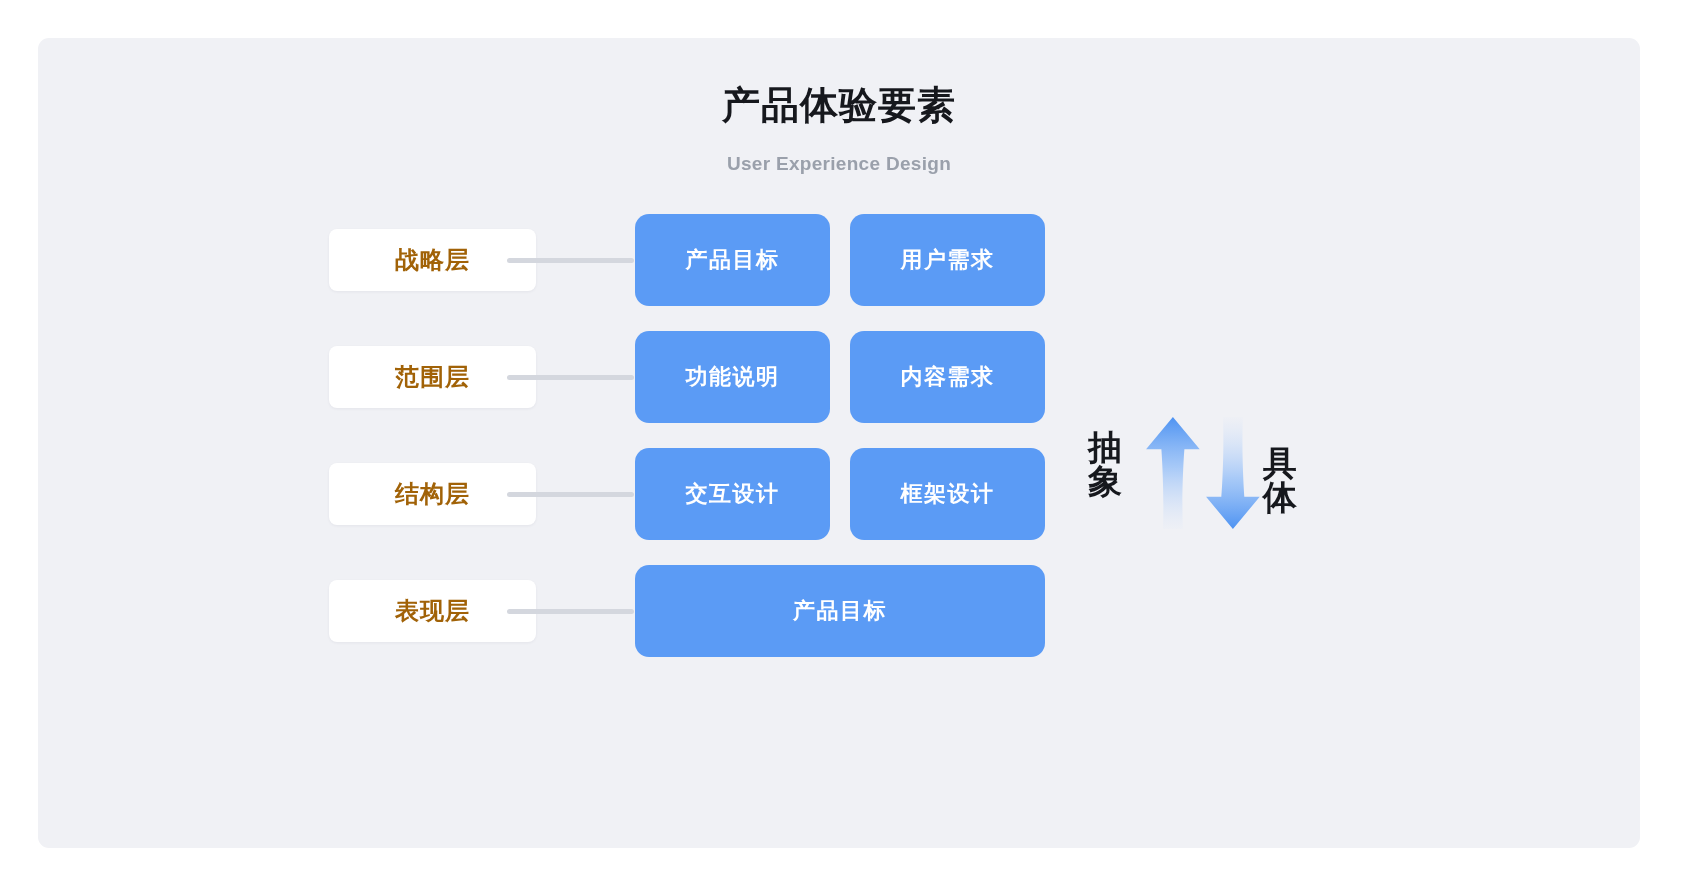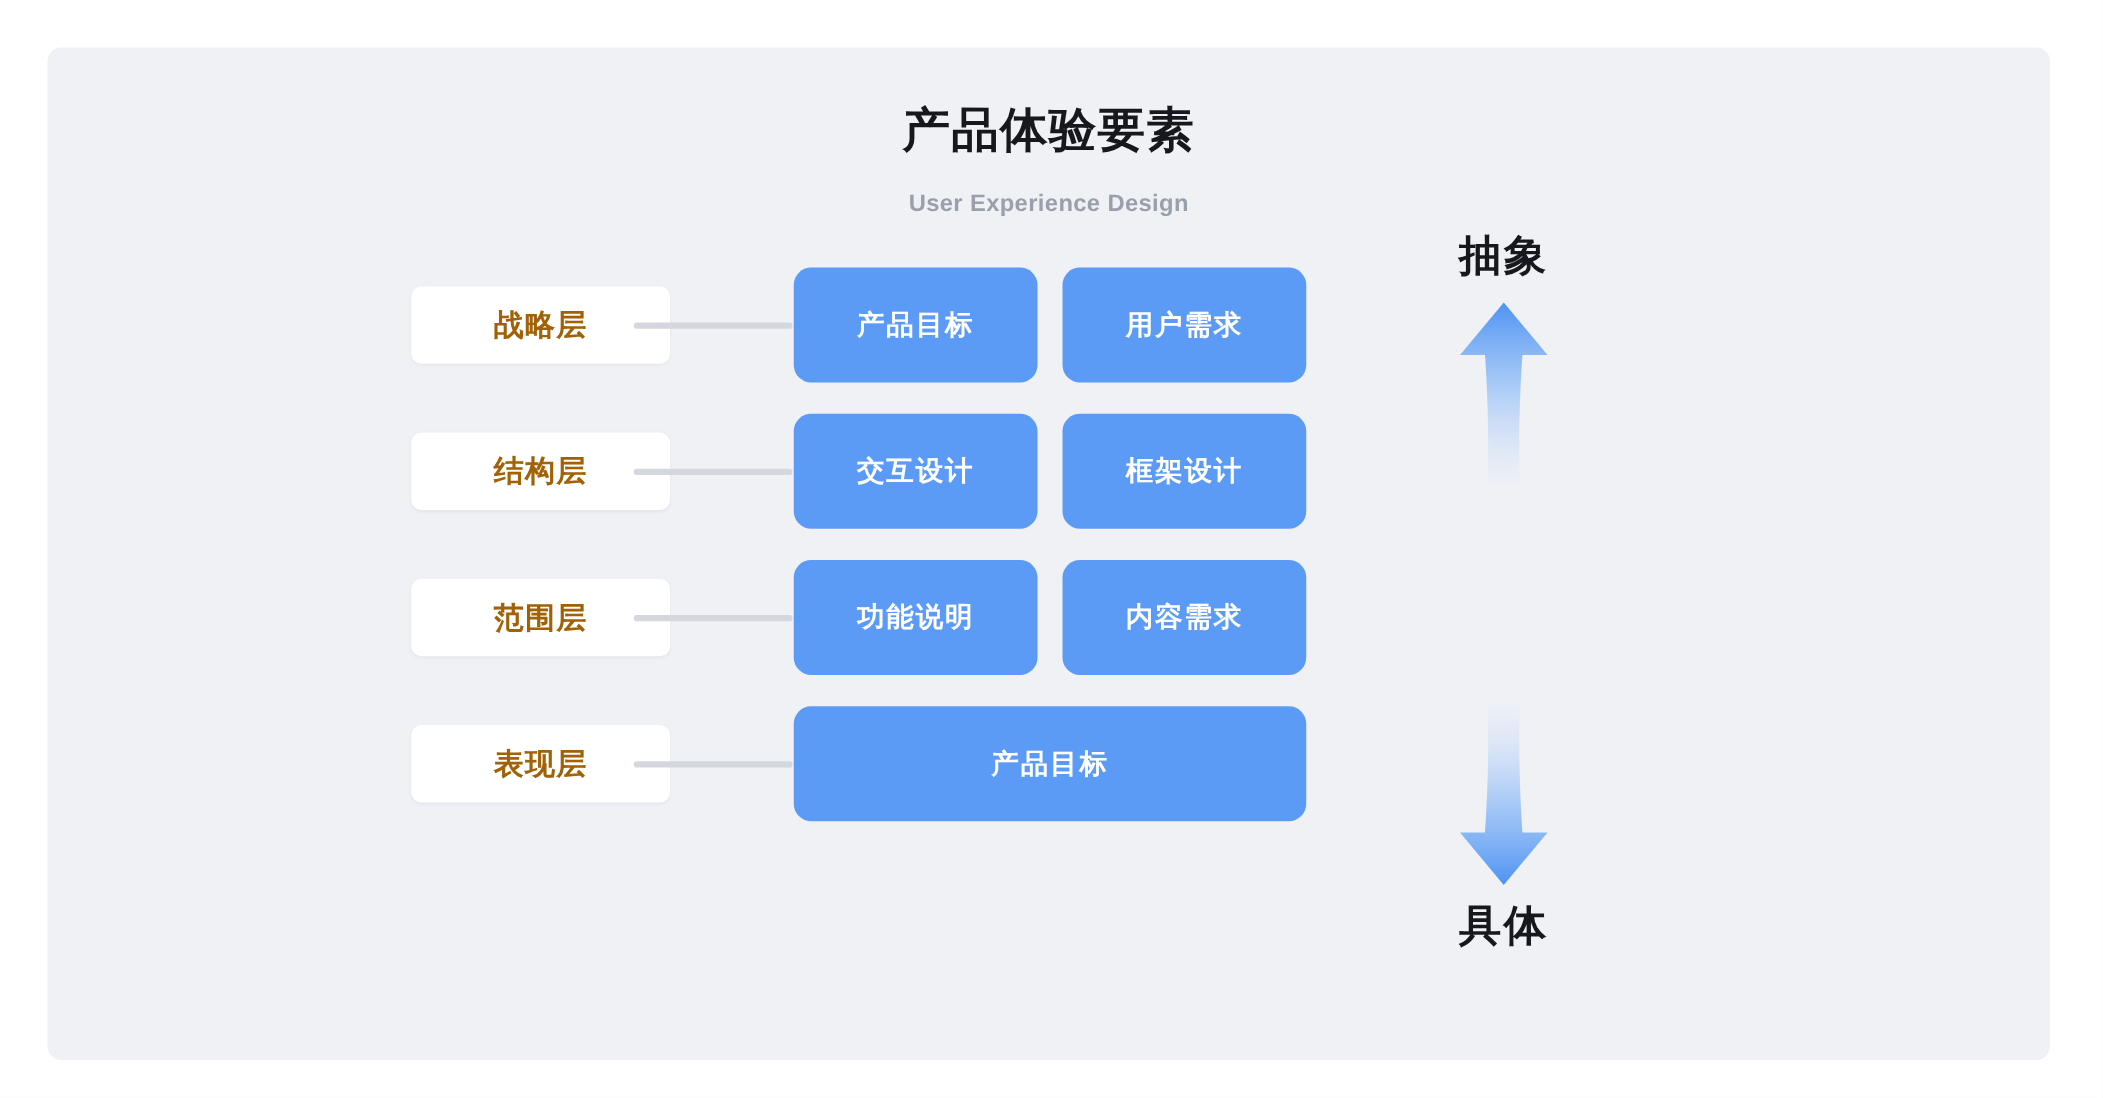--- a/index.html
+++ b/index.html
@@ -120,21 +120,20 @@
   .cell.wide { flex: 1 1 100%; }
 
   
   .axis {
     position: absolute;
     left: 1050px;
     top: 150px;
     width: 230px;
     height: 570px;
     display: flex;
-    flex-direction: column;
     align-items: center;
   }
   .axis-label {
     font-size: 34px;
     font-weight: bold;
     color: #16181d;
     letter-spacing: 2px;
     line-height: 1;
   }
   .axis-label.top { margin-bottom: 18px; }
@@ -166,34 +165,34 @@
       <div class="row">
         <div class="layer-chip">战略层</div>
         <div class="connector"></div>
         <div class="cells">
           <div class="cell">产品目标</div>
           <div class="cell">用户需求</div>
         </div>
       </div>
 
       <div class="row">
+        <div class="layer-chip">范围层</div>
+        <div class="connector"></div>
+        <div class="cells">
+          <div class="cell">功能说明</div>
+          <div class="cell">内容需求</div>
+        </div>
+      </div>
+
+      <div class="row">
         <div class="layer-chip">结构层</div>
         <div class="connector"></div>
         <div class="cells">
           <div class="cell">交互设计</div>
           <div class="cell">框架设计</div>
-        </div>
-      </div>
-
-      <div class="row">
-        <div class="layer-chip">范围层</div>
-        <div class="connector"></div>
-        <div class="cells">
-          <div class="cell">功能说明</div>
-          <div class="cell">内容需求</div>
         </div>
       </div>
 
 
       <div class="row">
         <div class="layer-chip">表现层</div>
         <div class="connector"></div>
         <div class="cells">
           <div class="cell wide">产品目标</div>
         </div>

